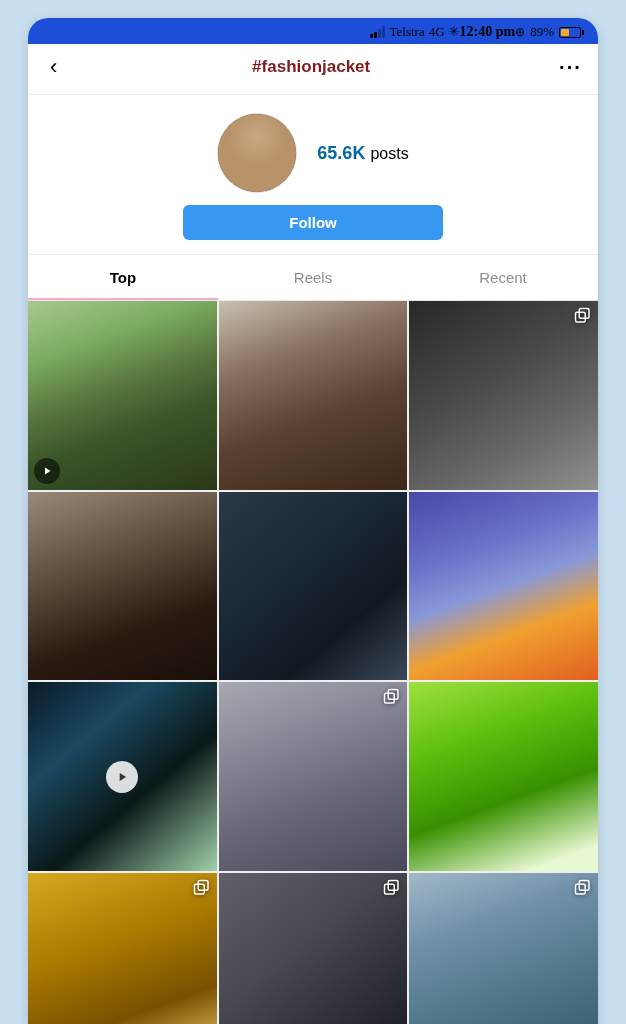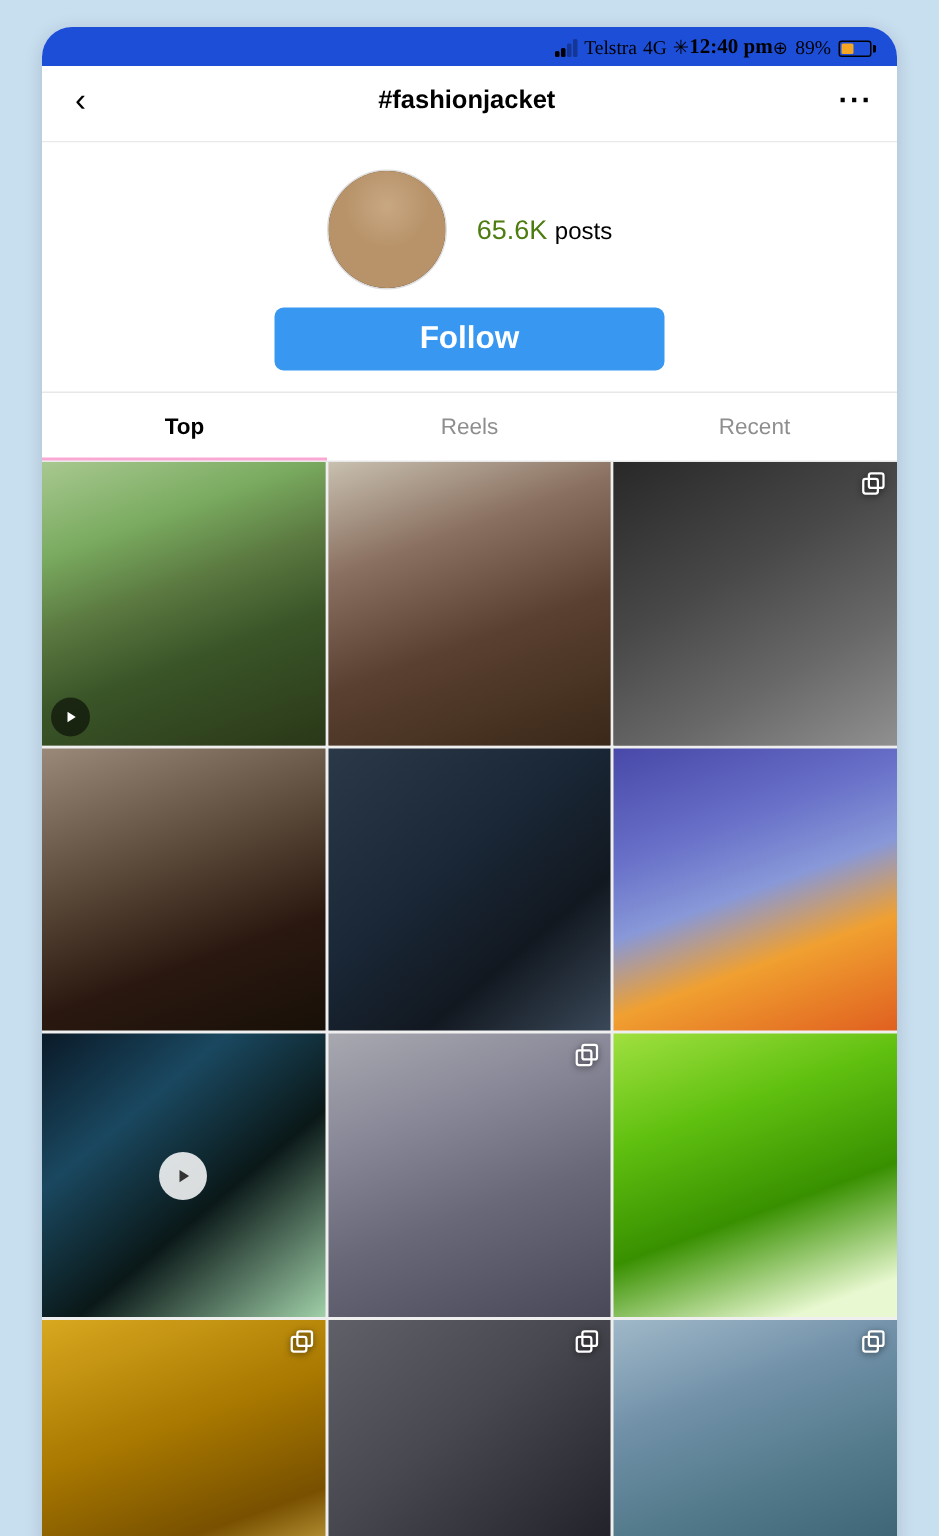--- a/index.html
+++ b/index.html
@@ -87,21 +87,21 @@
       padding: 8px 16px 12px;
       border-bottom: 1px solid #e8e8e8;
       background: #fff;
     }
     .nav-back {
       font-size: 22px;
       color: #000;
       cursor: pointer;
       padding: 2px 6px;
     }
-    .nav-title { font-size: 17px; font-weight: 700; color: #000000; }
+    .nav-title { font-size: 17px; font-weight: 700; color: #7f1d1d; }
     .nav-more { font-size: 20px; font-weight: 700; color: #000; letter-spacing: 1px; cursor: pointer; }
 
     
     .header-section {
       display: flex;
       flex-direction: column;
       align-items: center;
       padding: 18px 16px 14px;
       border-bottom: 1px solid #e8e8e8;
       background: #fff;
@@ -134,32 +134,32 @@
         linear-gradient(180deg, #5a3a1a 0%, #3d2510 60%, #2a1a0a 100%);
     }
     .posts-info {
       display: flex;
       flex-direction: column;
       align-items: center;
       gap: 2px;
     }
     .posts-count {
       font-size: 18px;
-      font-weight: 400;
-      color: #4d7c0f;
+      font-weight: 700;
+      color: #0369a1;
     }
     .posts-label { font-size: 16px; font-weight: 400; color: #000; }
     .follow-btn {
       background: #3897f0;
       color: #fff;
       border: none;
       border-radius: 6px;
       padding: 9px 0;
       width: 260px;
-      font-size: 21px;
+      font-size: 15px;
       font-weight: 600;
       cursor: pointer;
       text-align: center;
     }
     .follow-subtitle {
       font-size: 13px;
       color: #8e8e8e;
       margin-top: 6px;
     }
 

